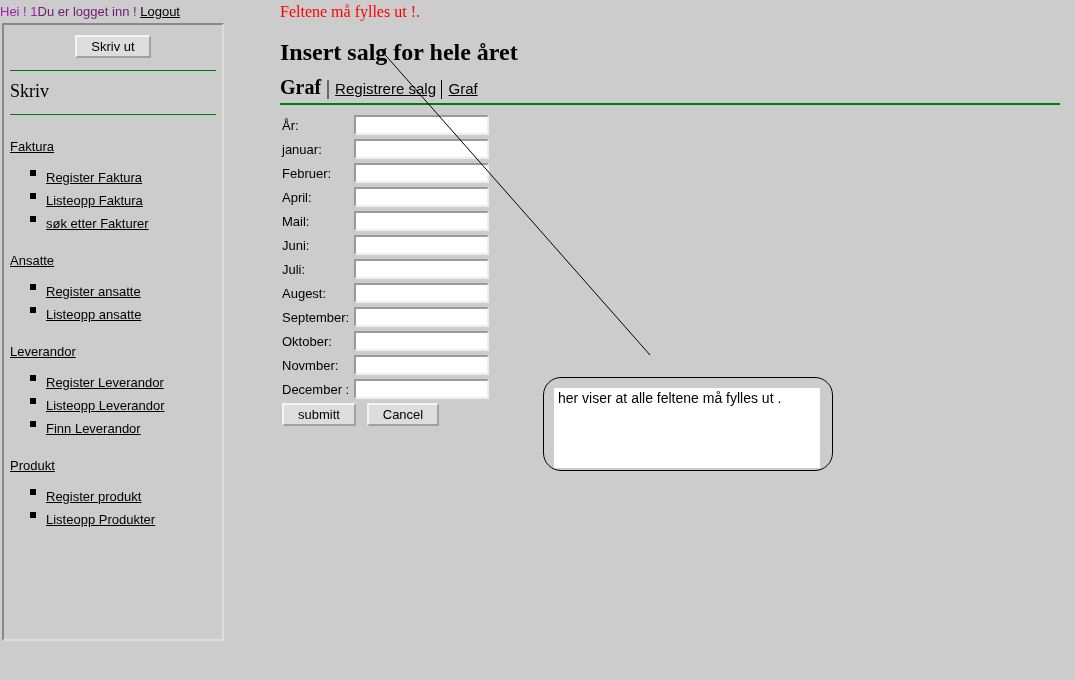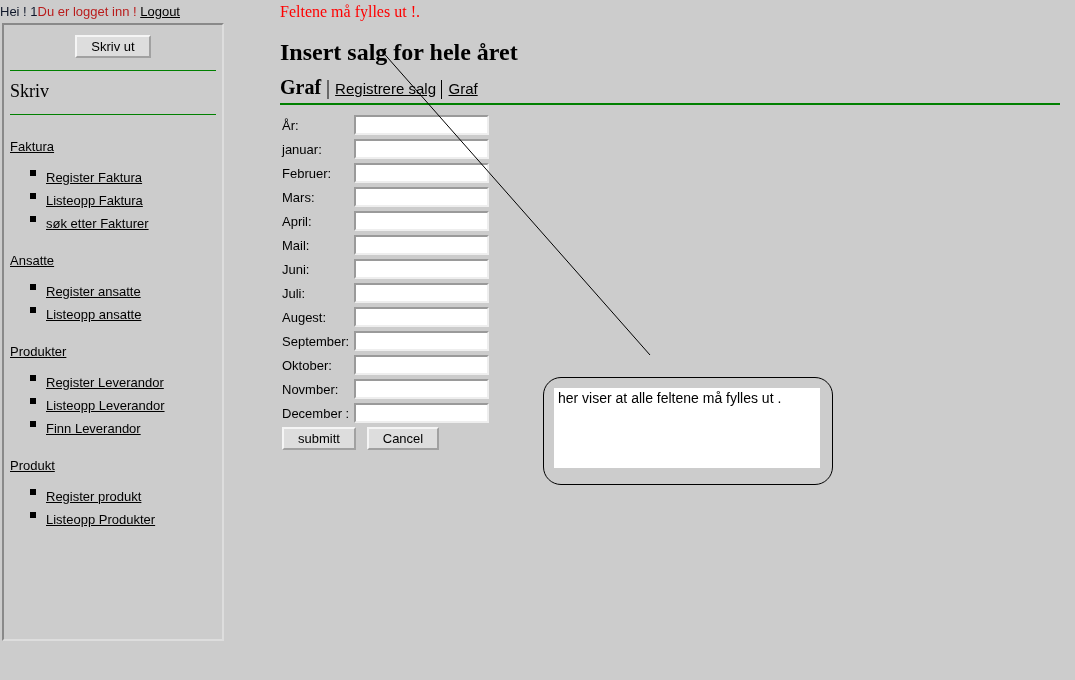--- a/index.html
+++ b/index.html
@@ -6,22 +6,22 @@
     body {
       font-family: Verdana, Geneva, sans-serif;
       font-size: 13px;
       background: #cccccc;
       width: 1075px;
       height: 680px;
       overflow: hidden;
       position: relative;
     }
     .topbar { padding: 4px 0 4px 0; font-size: 13px; }
-    .topbar .hei { color: #0f172a; }
-    .topbar .logged { color: #b91c1c; }
+    .topbar .hei { color: #a21caf; }
+    .topbar .logged { color: #701a75; }
     .topbar a { color: #000; text-decoration: underline; }
     .container {
       display: flex;
       align-items: flex-start;
       position: relative;
     }
     .sidebar-outer {
       width: 222px;
       height: 618px;
       border: 2px inset #ddd;
@@ -75,21 +75,21 @@
     table.form-tbl td.lbl { width: 72px; }
     table.form-tbl input[type=text] {
       width: 135px; height: 20px;
       border: 2px inset #eee; background: #fff;
       font-family: inherit; font-size: 13px; padding: 0 2px;
     }
     .btn-row td { padding-top: 4px; }
     .callout {
       position: absolute;
       left: 543px; top: 354px;
-      width: 290px; height: 108px;
+      width: 290px; height: 94px;
       border: 1.5px solid #000;
       border-radius: 18px;
       background: transparent;
       padding: 10px 8px 8px 10px;
     }
     .callout-inner {
       background: #fff;
       width: 266px; height: 80px;
       padding: 2px 4px;
       font-size: 14px;
@@ -146,21 +146,21 @@
               <a href="#">Register ansatte</a>
             </li>
           <li>
               <span class="bullet"></span>
               <a href="#">Listeopp ansatte</a>
             </li>
         </ul>
       </div>
 
       <div>
-        <span class="section-title">Produkter</span>
+        <span class="section-title">Leverandor</span>
         <ul class="menu-list">
           <li>
               <span class="bullet"></span>
               <a href="#">Register Leverandor</a>
             </li>
           <li>
               <span class="bullet"></span>
               <a href="#">Listeopp Leverandor</a>
             </li>
           <li>
@@ -210,24 +210,20 @@
           </tr>
       <tr>
             <td class="lbl">januar:</td>
             <td><input type="text" value="" style=""></td>
           </tr>
       <tr>
             <td class="lbl">Februer:</td>
             <td><input type="text" value="" style=""></td>
           </tr>
       <tr>
-            <td class="lbl">Mars:</td>
-            <td><input type="text" value="" style=""></td>
-          </tr>
-      <tr>
             <td class="lbl">April:</td>
             <td><input type="text" value="" style=""></td>
           </tr>
       <tr>
             <td class="lbl">Mail:</td>
             <td><input type="text" value="" style=""></td>
           </tr>
       <tr>
             <td class="lbl">Juni:</td>
             <td><input type="text" value="" style=""></td>

